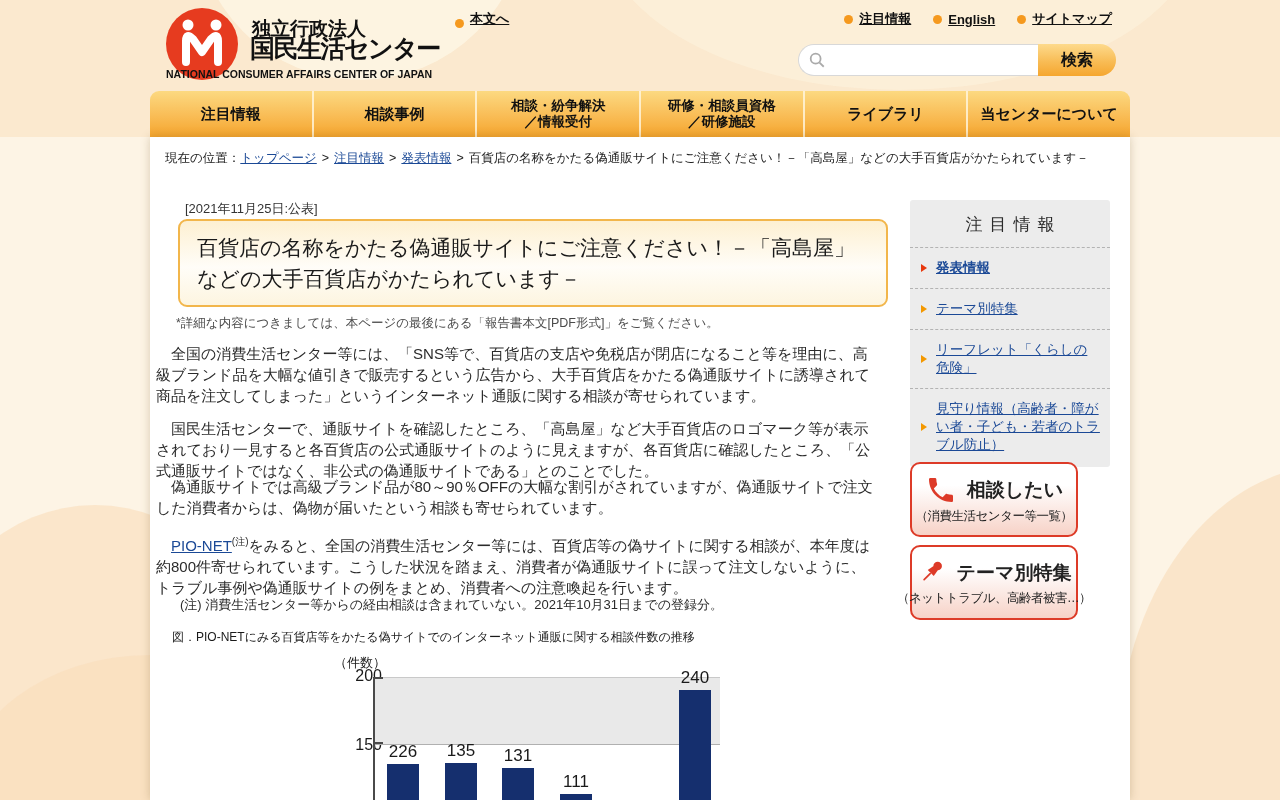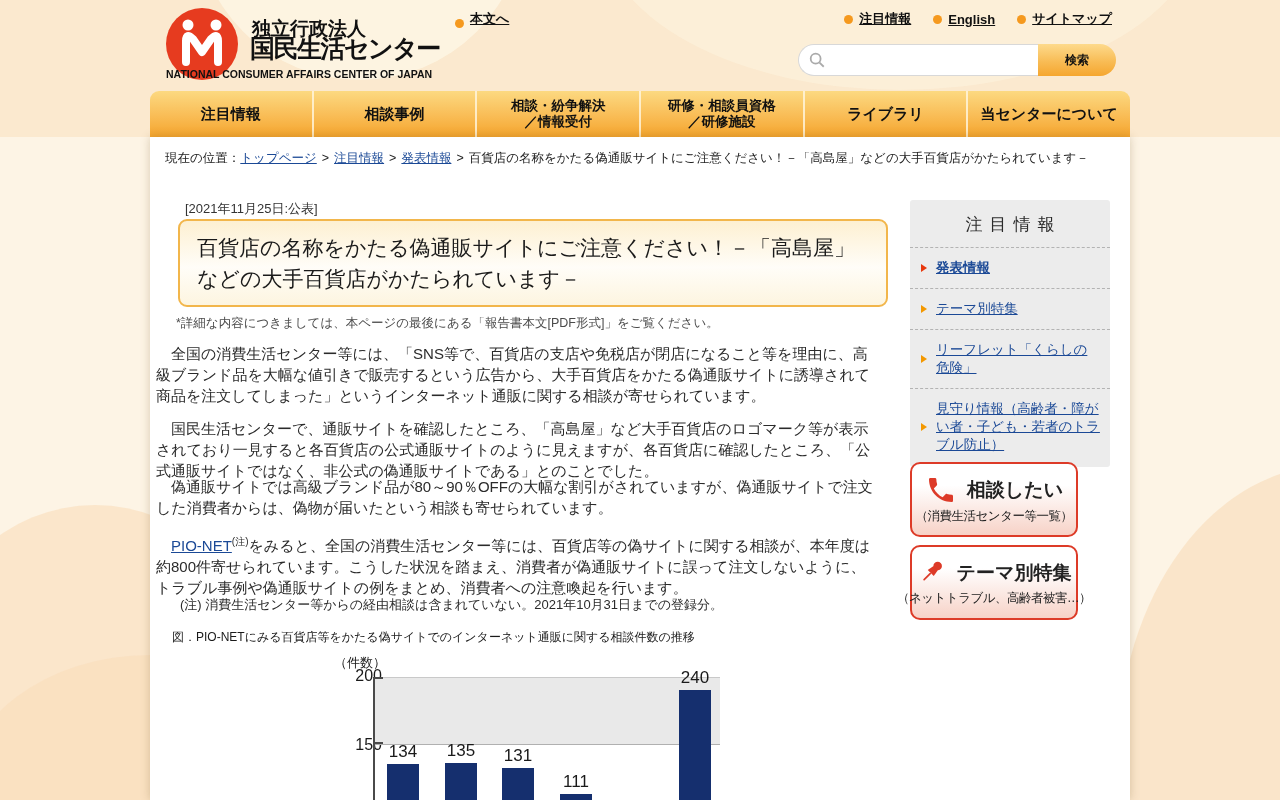--- a/index.html
+++ b/index.html
@@ -36,21 +36,21 @@
   .search { position:absolute; left:798px; top:44px; width:318px; height:32px; display:flex; }
   .search-input {
     flex:1; min-width:0; border:1px solid #d8d8d8; border-right:none;
     border-radius:16px 0 0 16px; padding:0 8px 0 34px; font-size:14px;
     background:#fff; outline:none; font-family:inherit;
   }
   .search-icon { position:absolute; left:10px; top:7px; }
   .search-btn {
     width:78px; border:none; border-radius:0 16px 16px 0;
     background:linear-gradient(180deg,#fdda8c 0%,#f8bc55 55%,#f5a62f 100%);
-    font-weight:bold; font-size:12px; color:#111; cursor:pointer; font-family:inherit;
+    font-weight:bold; font-size:16px; color:#111; cursor:pointer; font-family:inherit;
   }
 
   
   .nav {
     position:absolute; left:150px; top:91px; width:980px; height:46px;
     display:flex; border-radius:9px 9px 0 0; overflow:hidden;
     background:linear-gradient(180deg,#fcd981 0%,#f9bc55 55%,#f5a52d 100%);
   }
   .nav-tab {
     flex:1; display:flex; align-items:center; justify-content:center; text-align:center;
@@ -200,21 +200,21 @@
 
   <div class="chart-title">図．PIO-NETにみる百貨店等をかたる偽サイトでのインターネット通販に関する相談件数の推移</div>
   <div class="chart-ylabel">（件数）</div>
   <div class="ytick" id="yt200">200</div>
   <div class="ytick" id="yt150">150</div>
   <div class="plot">
     <div class="band"></div>
     <div class="tick" id="tick200"></div>
     <div class="tick" id="tick150"></div>
   <div class="bar" style="left: 12px; top: 87px; height: 177px;"></div>
-      <div class="bar-label" style="left: 3px; top: 65px;">134</div>
+      <div class="bar-label" style="left: 3px; top: 65px;">226</div>
       <div class="bar" style="left: 70px; top: 86px; height: 178px;"></div>
       <div class="bar-label" style="left: 61px; top: 64px;">135</div>
       <div class="bar" style="left: 127px; top: 91px; height: 173px;"></div>
       <div class="bar-label" style="left: 118px; top: 69px;">131</div>
       <div class="bar" style="left: 185px; top: 117px; height: 147px;"></div>
       <div class="bar-label" style="left: 176px; top: 95px;">111</div>
       <div class="bar" style="left: 304px; top: 13px; height: 251px;"></div>
       <div class="bar-label" style="left: 295px; top: -9px;">240</div>
     </div>
 

